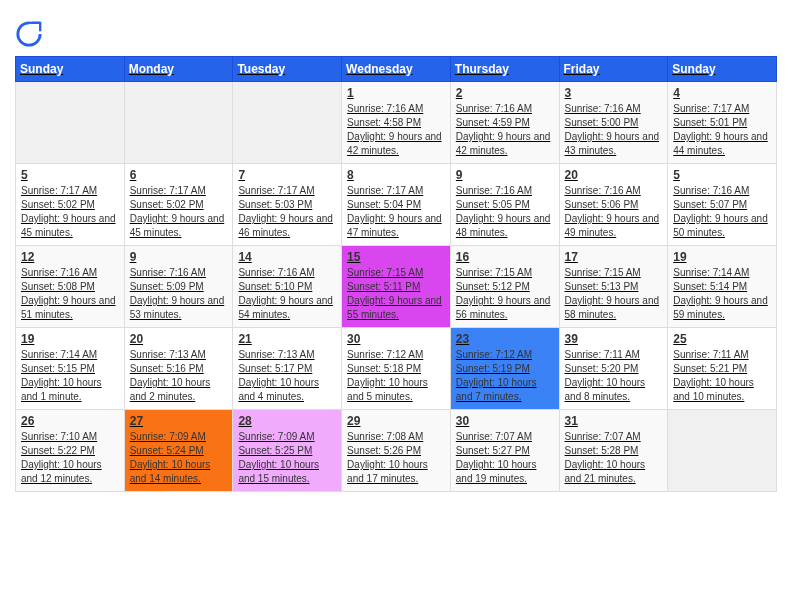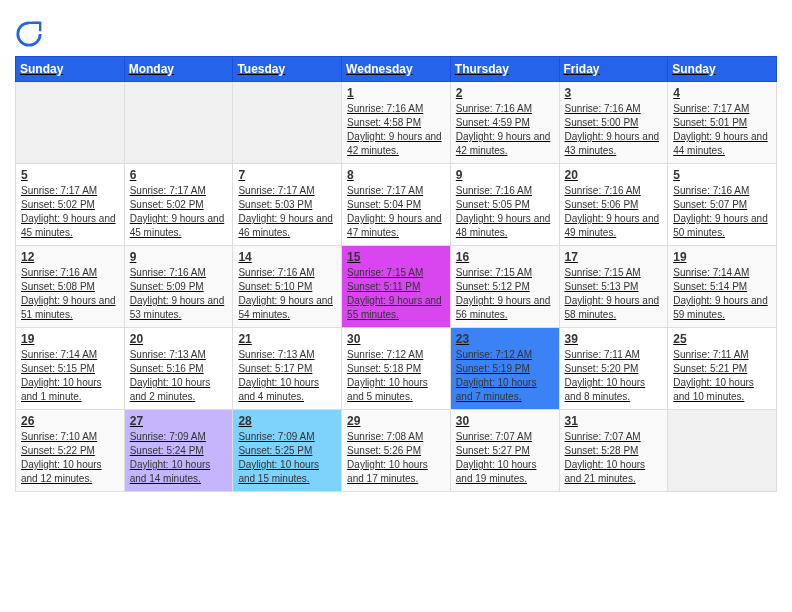--- a/index.html
+++ b/index.html
@@ -285,27 +285,27 @@
 Daylight: 10 hours and 10 minutes.</div>
           </td>
         </tr>
         <tr>
           <td style="background: rgb(249, 249, 249);">
             <span class="day-number">26</span>
             <div class="cell-text" style="white-space: pre-line;">Sunrise: 7:10 AM
 Sunset: 5:22 PM
 Daylight: 10 hours and 12 minutes.</div>
           </td>
-          <td style="background: #c4b5fd;">
+          <td style="background: #f97316;">
             <span class="day-number">27</span>
             <div class="cell-text" style="white-space: pre-line;">Sunrise: 7:09 AM
 Sunset: 5:24 PM
 Daylight: 10 hours and 14 minutes.</div>
           </td>
-          <td style="background: #7dd3fc;">
+          <td style="background: #f0abfc;">
             <span class="day-number">28</span>
             <div class="cell-text" style="white-space: pre-line;">Sunrise: 7:09 AM
 Sunset: 5:25 PM
 Daylight: 10 hours and 15 minutes.</div>
           </td>
           <td style="background: rgb(249, 249, 249);">
             <span class="day-number">29</span>
             <div class="cell-text" style="white-space: pre-line;">Sunrise: 7:08 AM
 Sunset: 5:26 PM
 Daylight: 10 hours and 17 minutes.</div>

